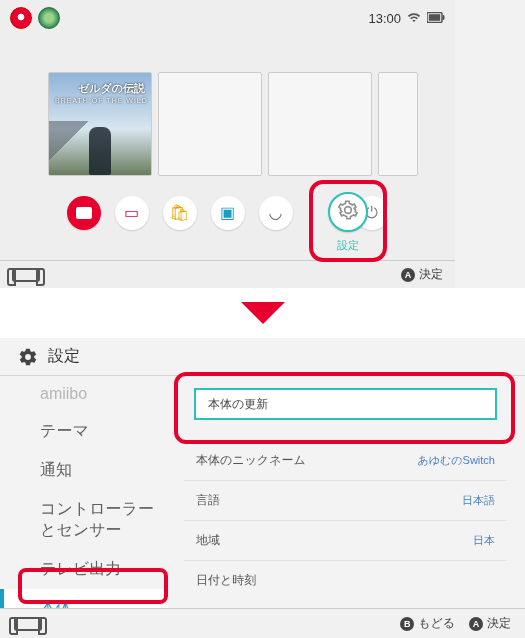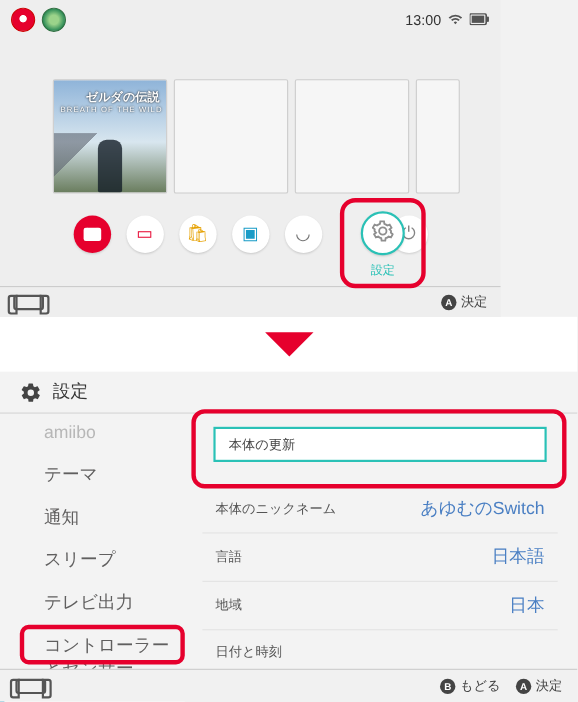--- a/index.html
+++ b/index.html
@@ -204,21 +204,21 @@
   .version-line { margin: 4px 10px 0 14px; font-size:10px; color:#a7a7a7;}
   .version-val { color:#c9c9c9; }
 
   .row {
     display:flex; align-items:center; justify-content:space-between;
     padding: 11px 12px;
     font-size:12px;
     color:#555;
   }
   .row + .row { border-top: 1px solid #e3e3e3; }
-  .row .val { color:#4a7fc3; font-size:16px; }
+  .row .val { color:#4a7fc3; font-size:11px; }
   .rows { margin-top: 18px; }
 
   .bottombar2 {
     position:absolute; bottom:0; left:0; right:0; height:30px;
     border-top:1px solid #ccc;
     display:flex; align-items:center; padding:0 14px;
     background:#f1f1f1;
   }
   .hints2 { margin-left:auto; display:flex; gap:14px; align-items:center; font-size:12px; color:#444;}
   .hints2 .grp{display:flex;align-items:center;gap:4px;}
@@ -319,23 +319,22 @@
         </svg>
     </span>
     <span class="settings-title">設定</span>
   </div>
 
   <div class="settings-body">
     <div class="sidebar">
       <div class="sidebar-item dim"><span>amiibo</span></div>
       <div class="sidebar-item"><span>テーマ</span></div>
       <div class="sidebar-item"><span>通知</span></div>
-      <div class="sidebar-item"><span>スリープ</span></div>
+      <div class="sidebar-item"><span>コントローラーとセンサー</span></div>
       <div class="sidebar-item"><span>テレビ出力</span></div>
-      <div class="sidebar-item"><span>コントローラーとセンサー</span></div>
       <div class="sidebar-item selected"><span>本体</span></div>
       <div class="sidebar-halo"></div>
     </div>
 
     <div class="content">
       <div class="content-halo"></div>
 
       <div class="update-box">
         <span>本体の更新</span>
       </div>

